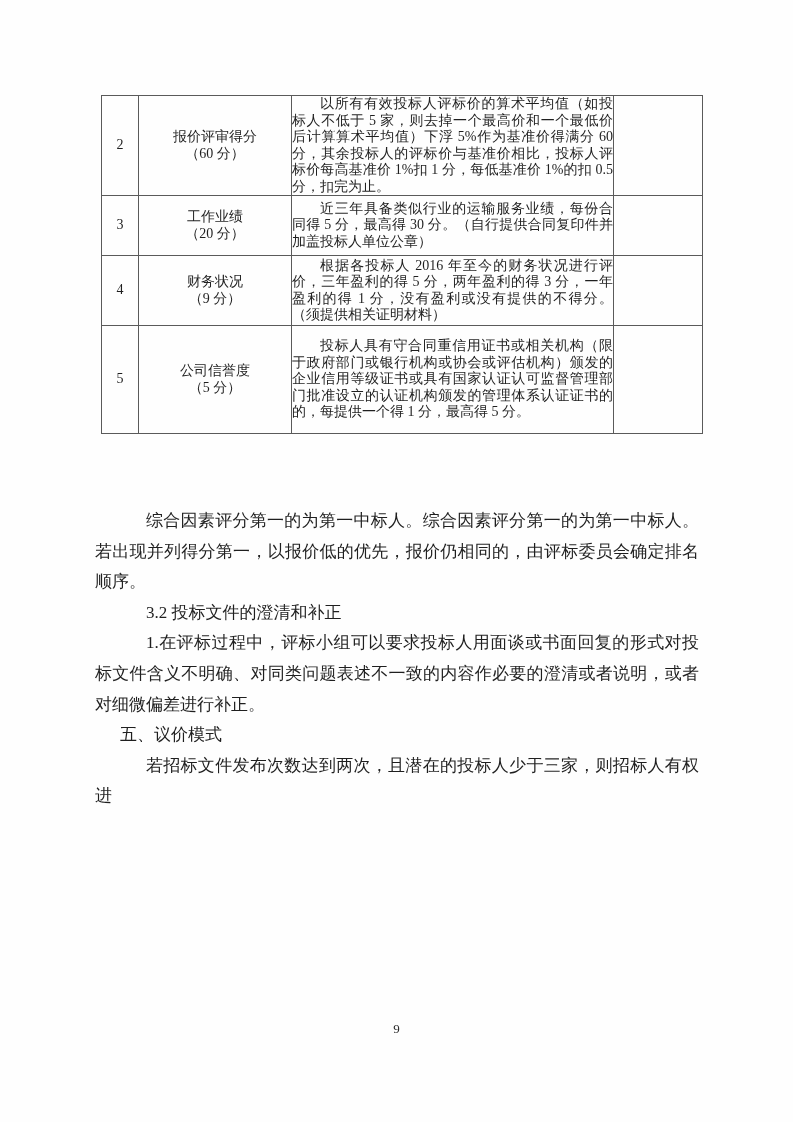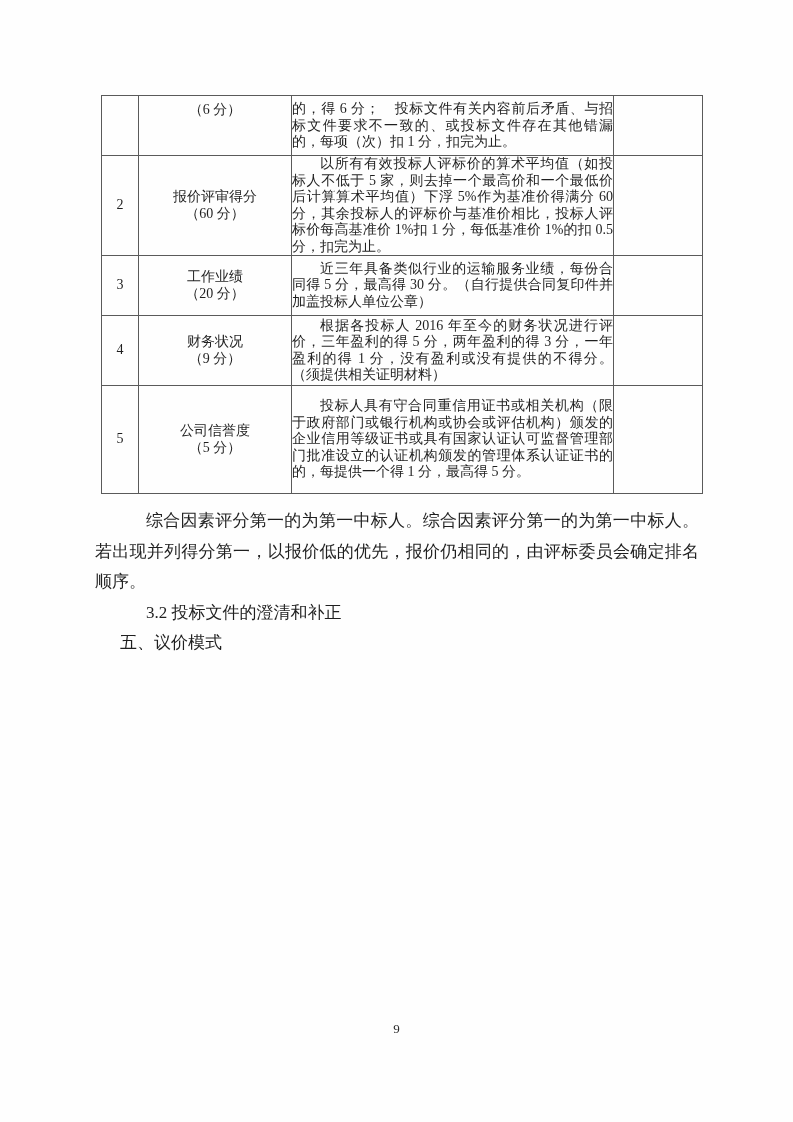--- a/index.html
+++ b/index.html
@@ -73,29 +73,20 @@
 <div class="page">
 
   <table class="criteria">
     <colgroup>
       <col style="width:37px">
       <col style="width:153px">
       <col style="width:322px">
       <col style="width:89px">
     </colgroup>
     <tbody>
-      <tr class="r0">
-        <td class="c-num"></td>
-        <td class="c-name">
-          <span class="name-line">（6 分）</span>
-          <span class="name-line"></span>
-        </td>
-        <td class="c-desc">的，得 6 分；　投标文件有关内容前后矛盾、与招标文件要求不一致的、或投标文件存在其他错漏的，每项（次）扣 1 分，扣完为止。</td>
-        <td class="c-score"></td>
-      </tr>
       <tr class="r1">
         <td class="c-num">2</td>
         <td class="c-name">
           <span class="name-line">报价评审得分</span>
           <span class="name-line">（60 分）</span>
         </td>
         <td class="c-desc indent2">以所有有效投标人评标价的算术平均值（如投标人不低于 5 家，则去掉一个最高价和一个最低价后计算算术平均值）下浮 5%作为基准价得满分 60 分，其余投标人的评标价与基准价相比，投标人评标价每高基准价 1%扣 1 分，每低基准价 1%的扣 0.5 分，扣完为止。</td>
         <td class="c-score"></td>
       </tr>
       <tr class="r2">
@@ -124,18 +115,20 @@
         </td>
         <td class="c-desc indent2">投标人具有守合同重信用证书或相关机构（限于政府部门或银行机构或协会或评估机构）颁发的企业信用等级证书或具有国家认证认可监督管理部门批准设立的认证机构颁发的管理体系认证证书的的，每提供一个得 1 分，最高得 5 分。</td>
         <td class="c-score"></td>
       </tr>
     </tbody>
   </table>
 
   <div class="textblock">
     <p class="p-body">综合因素评分第一的为第一中标人。综合因素评分第一的为第一中标人。若出现并列得分第一，以报价低的优先，报价仍相同的，由评标委员会确定排名顺序。</p>
     <p class="p-body">3.2 投标文件的澄清和补正</p>
+    <p class="p-body">1.在评标过程中，评标小组可以要求投标人用面谈或书面回复的形式对投标文件含义不明确、对同类问题表述不一致的内容作必要的澄清或者说明，或者对细微偏差进行补正。</p>
     <p class="p-head">五、议价模式</p>
+    <p class="p-body">若招标文件发布次数达到两次，且潜在的投标人少于三家，则招标人有权进</p>
   </div>
 
   <div class="page-num">9</div>
 
 </div>
 
 </body></html>

